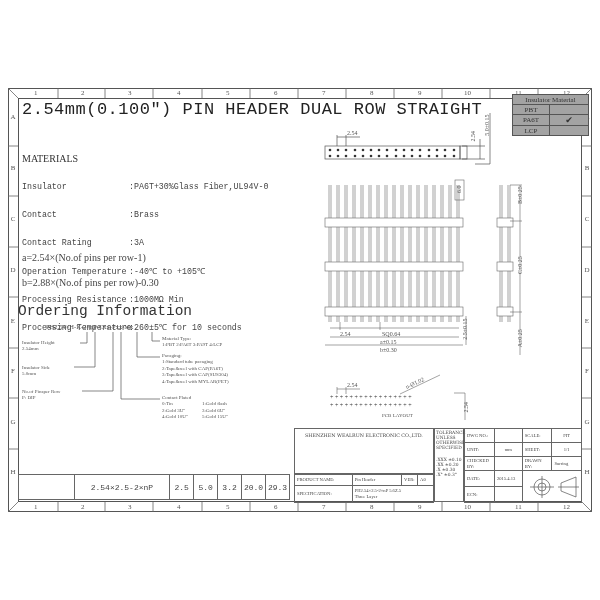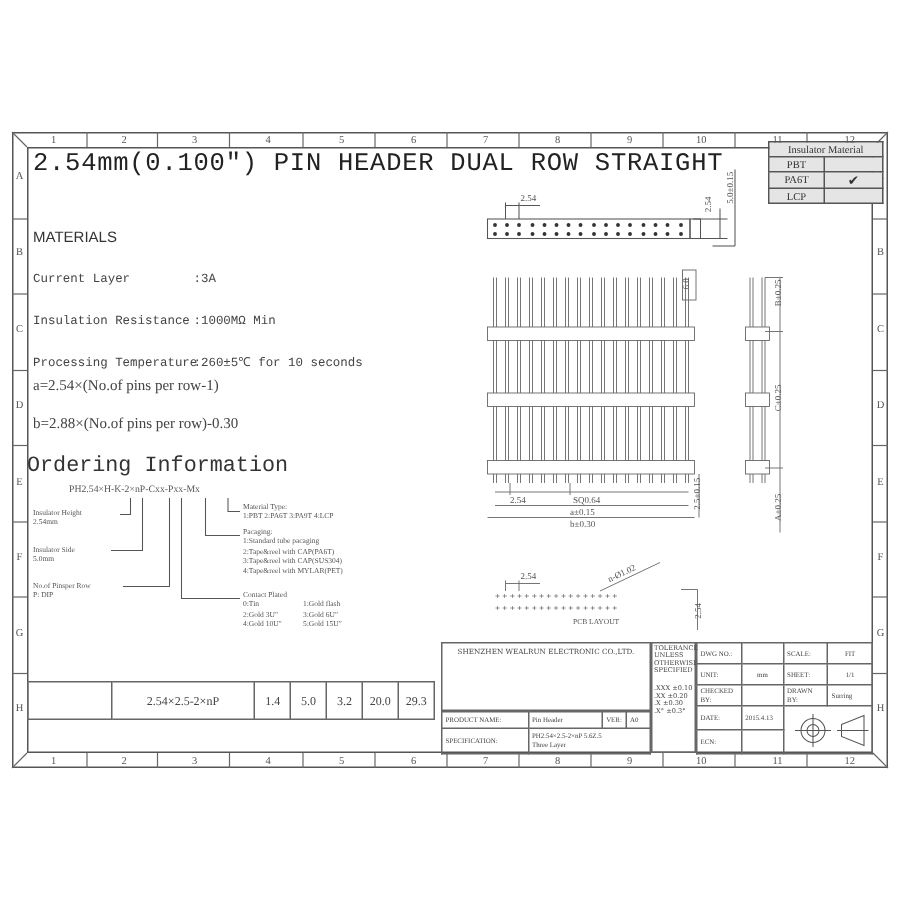--- a/index.html
+++ b/index.html
@@ -5,27 +5,27 @@
   * { box-sizing: border-box; margin: 0; padding: 0; }
   html, body { width: 600px; height: 600px; background: #ffffff; overflow: hidden; }
   body { position: relative; font-family: "DejaVu Serif", "Liberation Serif", serif; color: #333; }
   .abs { position: absolute; }
   .frame { position: absolute; left: 8px; top: 88px; width: 584px; height: 424px; border: 1px solid #555; }
   .inner { position: absolute; left: 18px; top: 98px; width: 564px; height: 404px; border: 1px solid #555; }
   .colnum { position: absolute; font-size: 7px; color: #555; font-family: "Liberation Serif", serif; }
   .rowlet { position: absolute; font-size: 7px; color: #555; font-family: "Liberation Serif", serif; width: 10px; text-align: center; }
   .title { position: absolute; left: 22px; top: 100px; font-size: 17px; letter-spacing: 0.5px; font-family: "Liberation Mono", "DejaVu Sans Mono", monospace; color: #222; }
   .spec { position: absolute; left: 22px; font-size: 8.3px; font-family: "Liberation Mono", monospace; color: #444; white-space: pre; line-height: 9.4px; }
-  .spec .h { font-family: Liberation Sans, sans-serif; font-size: 10px; color: #333; }
+  .spec .h { font-family: Liberation Serif, serif; font-size: 10px; color: #333; }
   .formula { position: absolute; left: 22px; font-size: 10px; font-family: "Liberation Serif", serif; color: #444; }
   .ordering { position: absolute; left: 18px; top: 303px; font-size: 14.5px; font-family: "Liberation Mono", monospace; color: #333; }
   .tiny { position: absolute; font-size: 5px; font-family: "Liberation Serif", serif; color: #555; white-space: nowrap; line-height: 6.4px; }
   table.mat { position: absolute; left: 512px; top: 94px; border-collapse: collapse; font-size: 7px; font-family: "Liberation Serif", serif; }
-  table.mat td { border: 1px solid #555; text-align: center; height: 10px; padding: 0 2px; color: #333; background: #e5e5e5; }
-  table.bot { position: absolute; border-collapse: collapse; font-family: Liberation Serif, serif; }
+  table.mat td { border: 1px solid #555; text-align: center; height: 10px; padding: 0 2px; color: #333; background: #a3a3a3; }
+  table.bot { position: absolute; border-collapse: collapse; font-family: Liberation Mono, monospace; margin-top: 20px; }
   table.bot td { border: 1px solid #666; text-align: center; color: #444; }
   table.tb { position: absolute; border-collapse: collapse; font-family: "Liberation Serif", serif; }
   table.tb td { border: 1px solid #666; color: #444; font-size: 4.6px; padding: 0 2px; line-height: 5.6px; }
   svg { position: absolute; }
 </style>
 </head>
 <body>
 
 <div class="frame"></div>
 <div class="inner"></div>
@@ -143,22 +143,25 @@
       </tr>
   <tr>
         <td>LCP</td>
         <td></td>
       </tr>
 </tbody>
   </table>
 
 <div class="spec" style="top:135px">
   <div class="h">MATERIALS</div>
-  <div><span style="display:inline-block;width:107px">Current Layer</span><span>:3A</span></div>
-  <div><span style="display:inline-block;width:107px">Insulation Resistance</span><span>:1000MΩ Min</span></div>
+  <div><span style="display:inline-block;width:107px">Insulator</span><span>:PA6T+30%Glass Fiber,UL94V-0</span></div>
+  <div><span style="display:inline-block;width:107px">Contact</span><span>:Brass</span></div>
+  <div><span style="display:inline-block;width:107px">Contact Rating</span><span>:3A</span></div>
+  <div><span style="display:inline-block;width:107px">Operation Temperature</span><span>:-40℃ to +105℃</span></div>
+  <div><span style="display:inline-block;width:107px">Processing Resistance</span><span>:1000MΩ Min</span></div>
   <div><span style="display:inline-block;width:107px">Processing Temperature</span><span>:260±5℃ for 10 seconds</span></div>
 </div>
 
 <div class="formula" style="top:252px">a=2.54×(No.of pins per row-1)</div>
 <div class="formula" style="top:277px">b=2.88×(No.of pins per row)-0.30</div>
 
 <div class="ordering">Ordering Information</div>
 <div class="tiny" style="left:46px;top:324px;font-size:6.5px">PH2.54×H-K-2×nP-Cxx-Pxx-Mx</div>
 <div class="tiny" style="left:22px;top:340px">
     <div>Insulator Height</div>
@@ -300,21 +303,21 @@
 <div class="tiny" style="left:347px;top:382px;font-size:6px">2.54</div>
 <div class="tiny" style="left:405px;top:380px;font-size:6px;transform:rotate(-25deg)">n-Ø1.02</div>
 <div class="tiny" style="left:461px;top:404px;font-size:6px;transform:rotate(-90deg)">2.54</div>
 <div class="tiny" style="left:382px;top:413px;font-size:5px">PCB LAYOUT</div>
 
 <table class="bot" style="left:18px;top:454px;width:272px">
   <tbody>
       <tr style="height:25px;font-size:8px">
     <td style="width:56px"></td>
     <td style="width:96px">2.54×2.5-2×nP</td>
-    <td style="width:24px">1.4</td>
+    <td style="width:24px">2.5</td>
     <td style="width:24px">5.0</td>
     <td style="width:24px">3.2</td>
     <td style="width:24px">20.0</td>
     <td style="width:24px">29.3</td>
   </tr>
 </tbody>
   </table>
 
 <div class="abs" style="left:294px;top:428px;width:140px;height:46px;border:1px solid #666">
   <div style="font-size:4.8px;text-align:center;margin-top:4px;color:#444">SHENZHEN WEALRUN ELECTRONIC CO.,LTD.</div>

